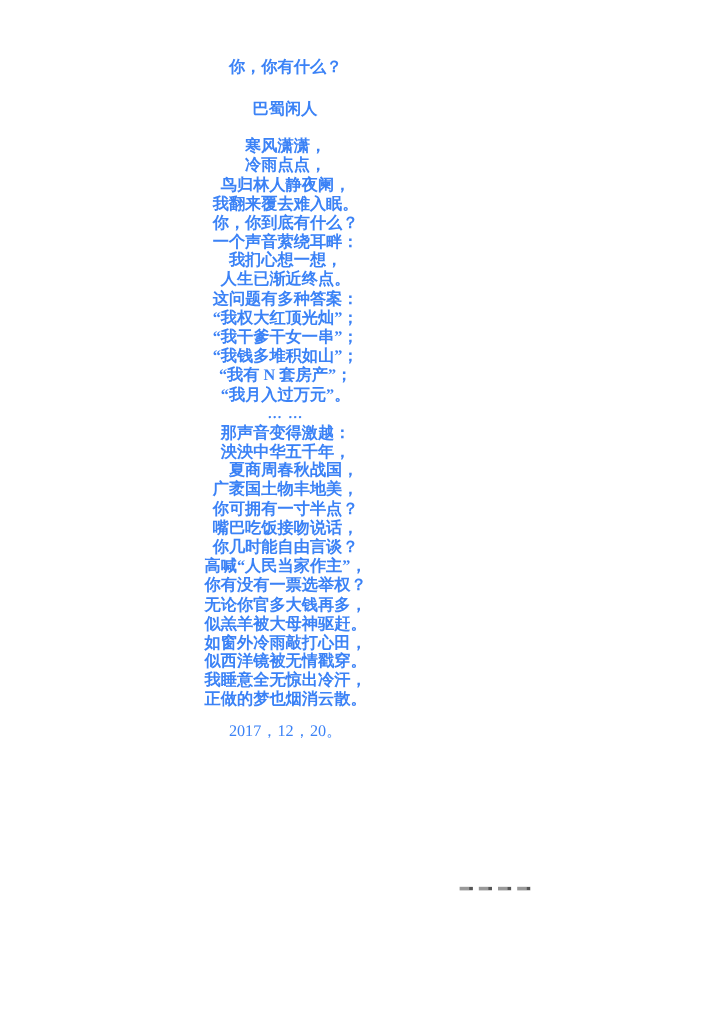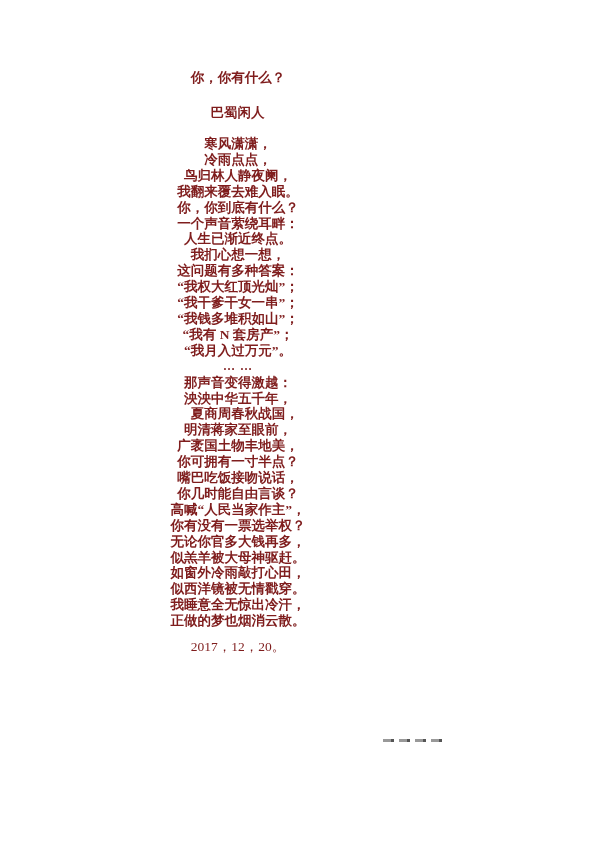--- a/index.html
+++ b/index.html
@@ -2,24 +2,24 @@
 <html><head>
 <meta charset="utf-8">
 <style>
   html, body { margin: 0; padding: 0; background: #ffffff; }
   .page {
     position: relative;
     width: 476px;
     height: 849px;
     background: #ffffff;
     box-sizing: border-box;
-    padding-top: 70px;
+    padding-top: 48px;
     font-family: "Liberation Serif", "DejaVu Serif", serif;
     font-weight: 700;
-    color: #7f1d1d;
+    color: #3b82f6;
     overflow: hidden;
   }
   .content {
     width: 100%;
     text-align: center;
     font-size: 13.5px;
   }
   .poem-title {
     line-height: 16px;
     margin: 0 0 19px 0;
@@ -69,36 +69,35 @@
     <div class="poem-title">你，你有什么？</div>
     <div class="poem-author">巴蜀闲人</div>
 
     <div>
       <div class="line">寒风潇潇，</div>
       <div class="line">冷雨点点，</div>
       <div class="line">鸟归林人静夜阑，</div>
       <div class="line">我翻来覆去难入眠。</div>
       <div class="line">你，你到底有什么？</div>
       <div class="line">一个声音萦绕耳畔：</div>
+      <div class="line">我扪心想一想，</div>
       <div class="line">人生已渐近终点。</div>
-      <div class="line">我扪心想一想，</div>
       <div class="line">这问题有多种答案：</div>
       <div class="line">“我权大红顶光灿”；</div>
       <div class="line">“我干爹干女一串”；</div>
       <div class="line">“我钱多堆积如山”；</div>
       <div class="line">“我有 N 套房产”；</div>
       <div class="line">“我月入过万元”。</div>
       <div class="line ellipsis-line">… …</div>
     </div>
 
     <div>
       <div class="line">那声音变得激越：</div>
       <div class="line">泱泱中华五千年，</div>
       <div class="line">　夏商周春秋战国，</div>
-      <div class="line">明清蒋家至眼前，</div>
       <div class="line">广袤国土物丰地美，</div>
       <div class="line">你可拥有一寸半点？</div>
       <div class="line">嘴巴吃饭接吻说话，</div>
       <div class="line">你几时能自由言谈？</div>
       <div class="line">高喊“人民当家作主”，</div>
       <div class="line">你有没有一票选举权？</div>
       <div class="line">无论你官多大钱再多，</div>
       <div class="line">似羔羊被大母神驱赶。</div>
       <div class="line">如窗外冷雨敲打心田，</div>
       <div class="line">似西洋镜被无情戳穿。</div>

